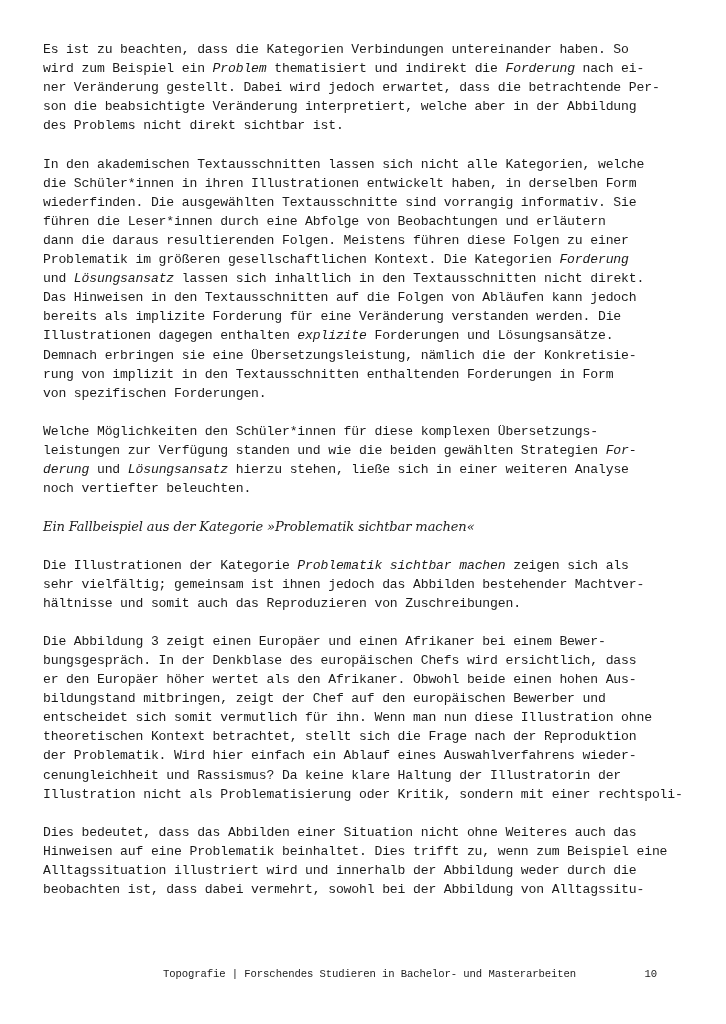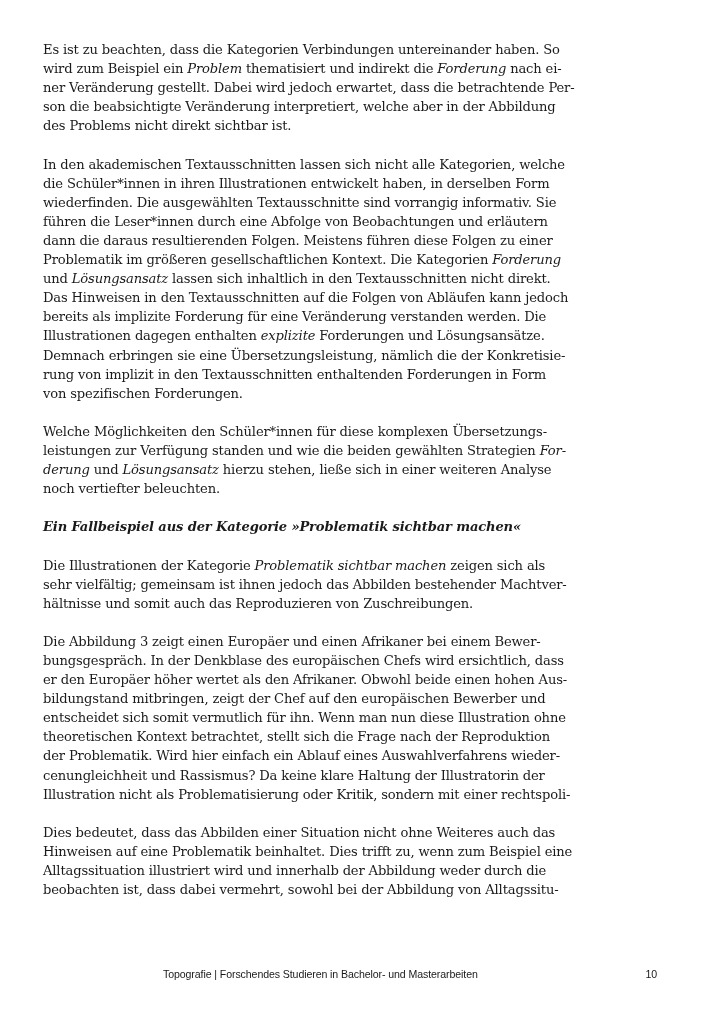--- a/index.html
+++ b/index.html
@@ -8,43 +8,43 @@
     position: absolute;
     left: 43px;
     top: 40px;
     width: 489px;
     font-family: "DejaVu Serif", "Liberation Serif", serif;
     font-size: 13.1px;
     line-height: 19.1px;
     color: #1a1a1a;
     letter-spacing: -0.15px;
   }
-  .para { margin: 0 0 19.1px 0; }
+  .para { margin: 0 0 19.1px 0; font-family: Liberation Mono, monospace; }
   .line {
     display: block;
     text-align: justify;
     text-align-last: justify;
     white-space: nowrap;
     height: 19.1px;
     overflow: visible;
   }
   .line.last { text-align-last: left; }
   .line .seg { }
   .em { font-style: italic; }
   .heading {
-    font-weight: bold;
+    font-weight: normal;
     font-style: italic;
     margin: 0 0 19.1px 0;
   }
   .footer {
     position: absolute;
     top: 968px;
     left: 163px;
     width: 494px;
-    font-family: Liberation Sans, sans-serif;
+    font-family: Liberation Mono, monospace;
     font-size: 10.6px;
     color: #1a1a1a;
     display: flex;
     justify-content: space-between;
     letter-spacing: -0.1px;
   }
 </style>
 </head>
 <body>
 

